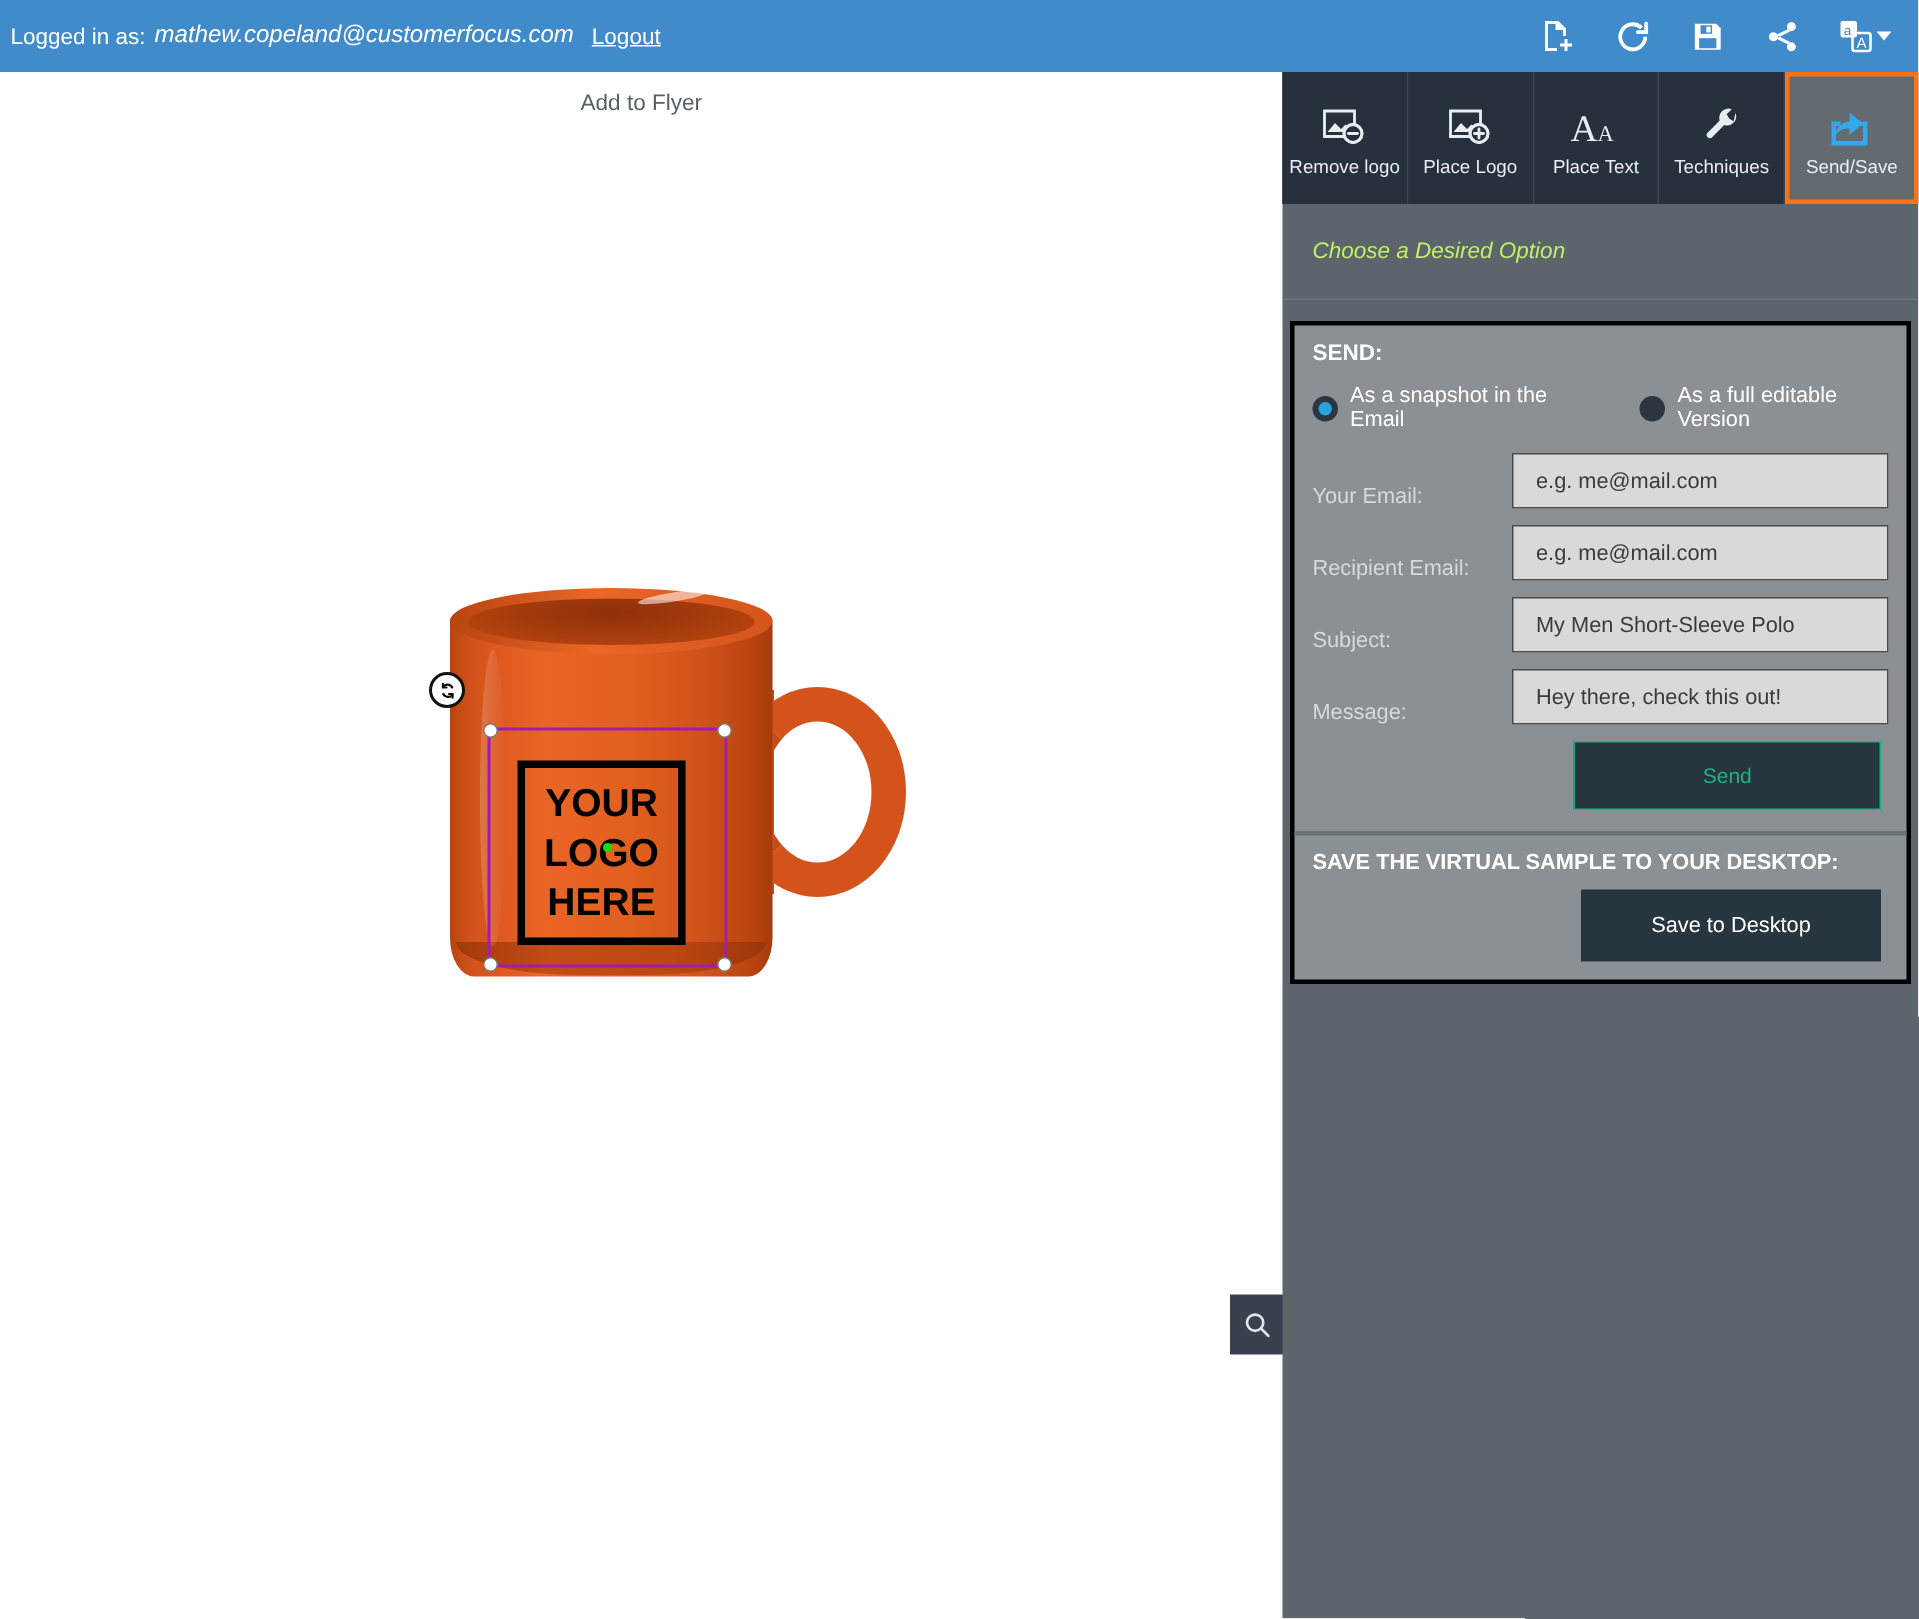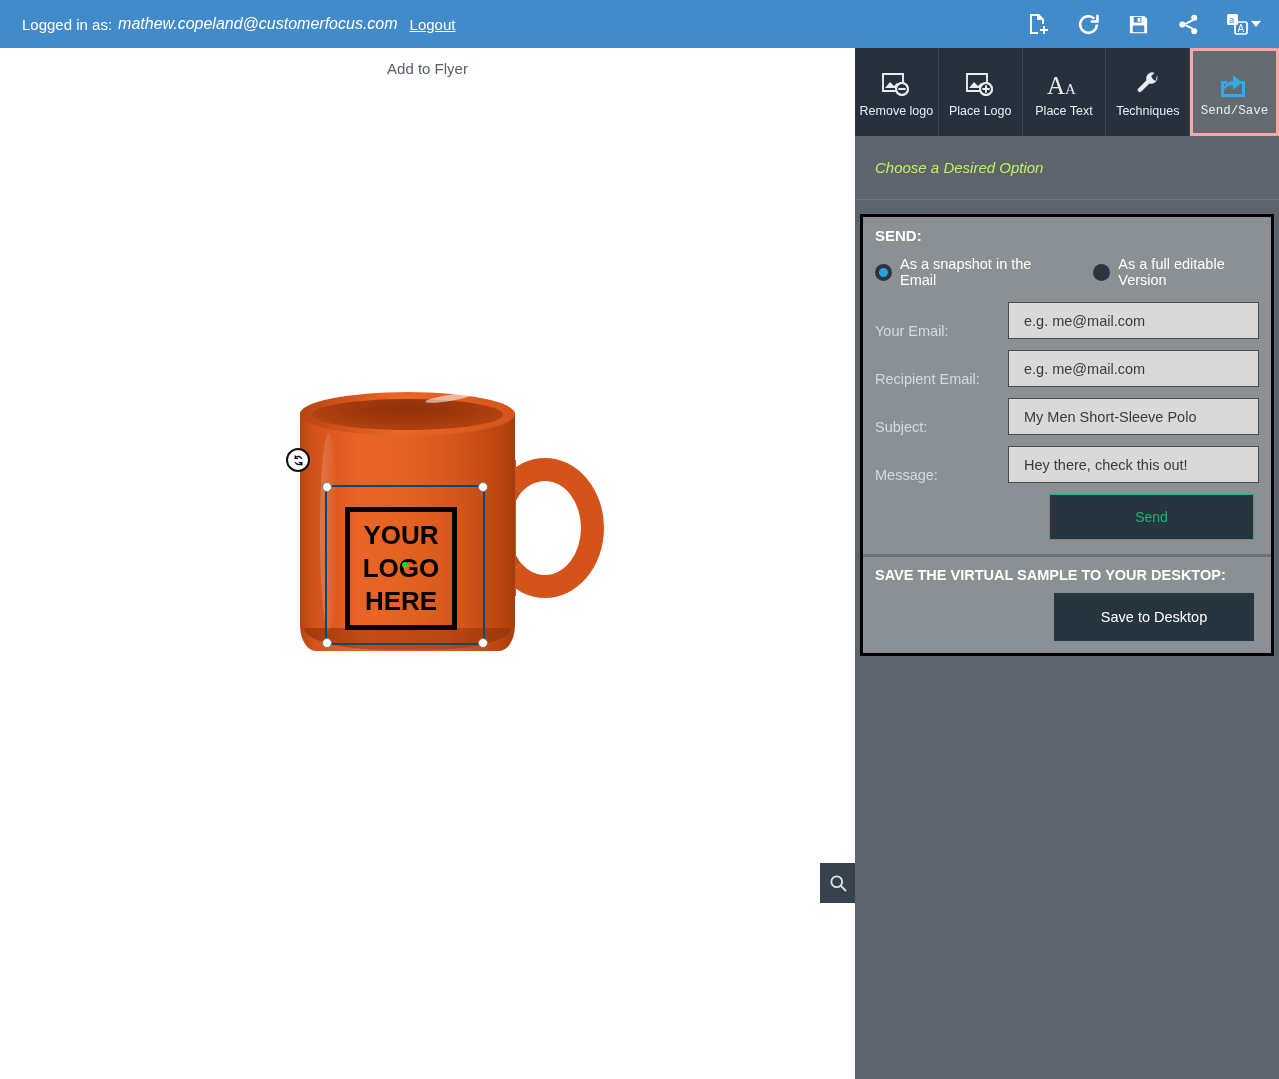--- a/index.html
+++ b/index.html
@@ -22,21 +22,21 @@
     left: 0; top: 0;
     width: 1279px; height: 48px;
     background: #428bcb;
     display: flex;
     align-items: center;
     box-sizing: border-box;
   }
   .login-info {
     display: flex;
     align-items: center;
-    margin-left: 22px;
+    margin-left: 7px;
     white-space: nowrap;
   }
   .login-label {
     color: #ffffff;
     font-size: 15px;
   }
   .login-email {
     color: #ffffff;
     font-size: 16px;
     font-style: italic;
@@ -155,21 +155,21 @@
     left: 190px; top: 112px;
     width: 36px; height: 136px;
     background: linear-gradient(to right, #de5c21, #d1521a);
   }
 
   
   .sel-box {
     position: absolute;
     left: 35px; top: 137px;
     width: 160px; height: 160px;
-    border: 2px solid #0c4a6e;
+    border: 2px solid #a21caf;
     box-sizing: border-box;
   }
   .handle {
     position: absolute;
     width: 8px; height: 8px;
     background: #ffffff;
     border: 1px solid #7a7a7a;
     border-radius: 50%;
   }
   .h-tl { left: -5px; top: -5px; }
@@ -253,22 +253,21 @@
     background: #26313d;
     border-right: 1px solid #3d4855;
     color: #e9edf1;
     font-size: 12.5px;
     cursor: pointer;
     box-sizing: border-box;
   }
   .tab:last-child { border-right: none; }
   .tab.active {
     background: #636a70;
-    border: 3px solid #fca5a5;
-    font-family: Liberation Mono, monospace;
+    border: 3px solid #f97316;
   }
   .tab .ticon { height: 32px; display: flex; align-items: flex-end; }
 
   .choose-bar {
     height: 64px;
     display: flex;
     align-items: center;
     padding-left: 20px;
     border-bottom: 1px solid #6d757c;
     box-sizing: border-box;

